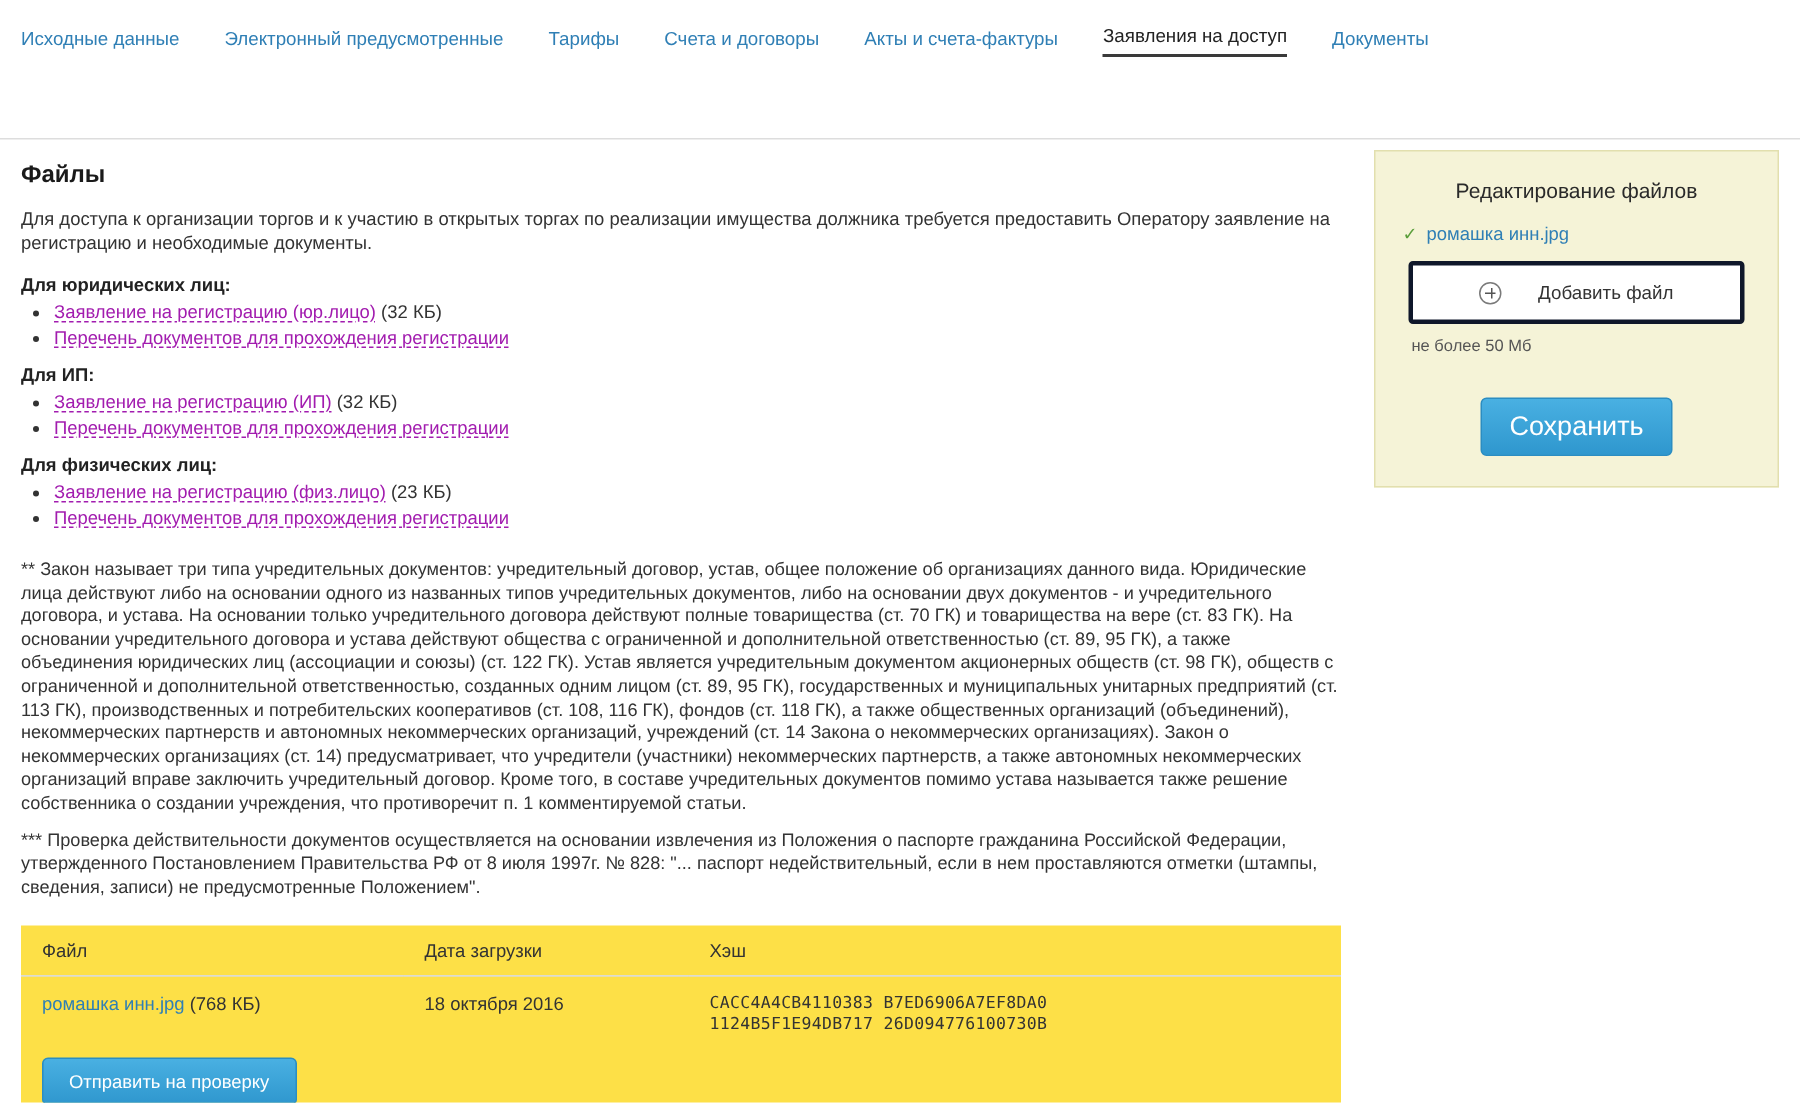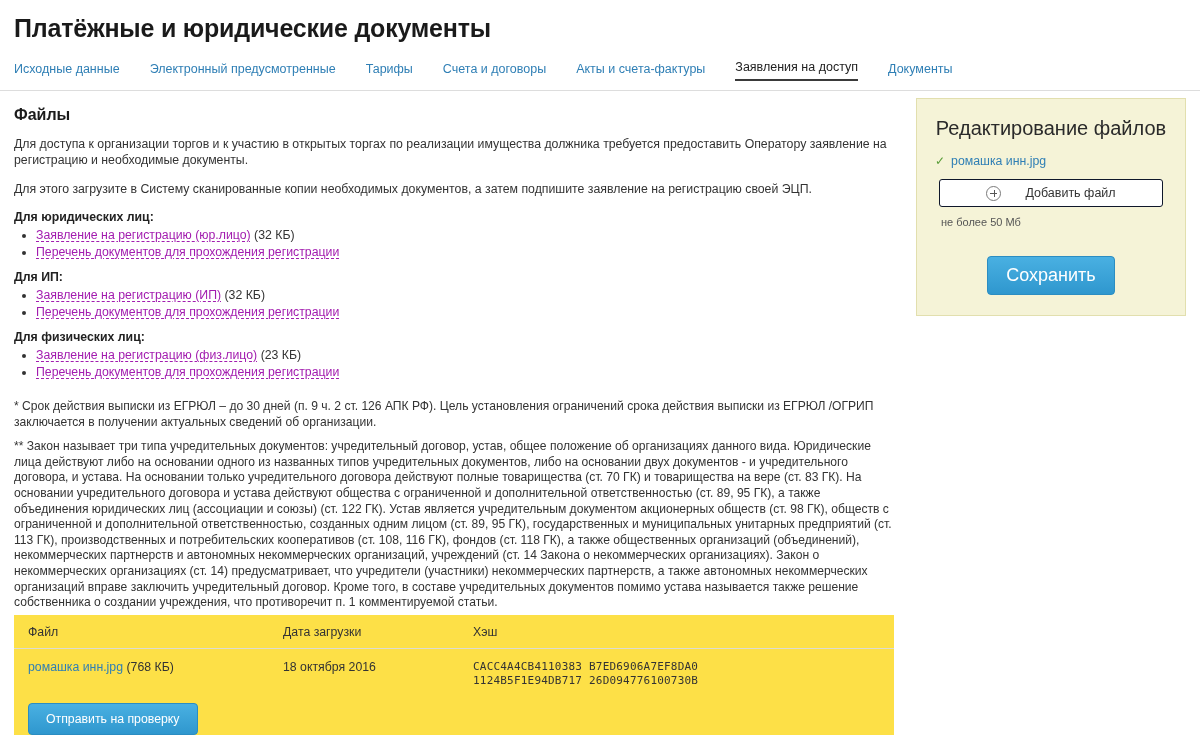--- a/index.html
+++ b/index.html
@@ -159,42 +159,42 @@
     position: absolute;
     left: 916px;
     top: 84px;
     width: 270px;
     background: #f5f3d7;
     border: 1px solid #e2dfae;
     padding: 14px 16px 20px 16px;
   }
   .panel-title {
     text-align: center;
-    font-size: 20px;
+    font-size: 14px;
     color: #2a2a2a;
     margin: 4px 0 14px 0;
   }
   .file-row {
     font-size: 12.3px;
     color: #2f7fb5;
     margin: 0 0 11px 2px;
     display: flex;
     align-items: center;
     gap: 6px;
   }
   .check { color: #5a9e3a; font-size: 12px; }
   .add-file {
     display: flex;
     align-items: center;
     justify-content: center;
     gap: 24px;
     background: #ffffff;
-    border: 1px solid #0f172a;
+    border: 3px solid #0f172a;
     border-radius: 3px;
-    height: 28px;
+    height: 42px;
     margin: 0 6px;
     font-size: 12.5px;
     color: #333;
     cursor: pointer;
   }
   .plus-circle {
     width: 15px; height: 15px;
     border: 1px solid #7a7a7a;
     border-radius: 50%;
     position: relative;
@@ -223,37 +223,35 @@
     font-size: 18px;
     cursor: pointer;
     font-family: "Liberation Sans", sans-serif;
   }
 </style>
 </head>
 <body>
 
 <div class="page">
 
-  <h1 class="page-title">Платёжные и юридические документы</h1>
 
   <div class="tabs">
     <a class="tab">Исходные данные</a>
     <a class="tab">Электронный предусмотренные</a>
     <a class="tab">Тарифы</a>
     <a class="tab">Счета и договоры</a>
     <a class="tab">Акты и счета-фактуры</a>
     <a class="tab active">Заявления на доступ</a>
     <a class="tab">Документы</a>
   </div>
   <div class="tabs-underline"></div>
 
   <div class="content">
     <h2 class="section-title">Файлы</h2>
     <p class="para">Для доступа к организации торгов и к участию в открытых торгах по реализации имущества должника требуется предоставить Оператору заявление на регистрацию и необходимые документы.</p>
-    <p class="para">Для этого загрузите в Систему сканированные копии необходимых документов, а затем подпишите заявление на регистрацию своей ЭЦП.</p>
 
     <div>
       <div class="group-head">Для юридических лиц:</div>
       <ul class="linklist">
         <li><a class="doclink">Заявление на регистрацию (юр.лицо)</a> <span class="size-note">(32 КБ)</span></li>
         <li><a class="doclink">Перечень документов для прохождения регистрации</a></li>
       </ul>
     </div>
 
     <div>
@@ -266,21 +264,20 @@
 
     <div>
       <div class="group-head">Для физических лиц:</div>
       <ul class="linklist">
         <li><a class="doclink">Заявление на регистрацию (физ.лицо)</a> <span class="size-note">(23 КБ)</span></li>
         <li><a class="doclink">Перечень документов для прохождения регистрации</a></li>
       </ul>
     </div>
 
     <div class="footnotes">
-      <p>* Срок действия выписки из ЕГРЮЛ – до 30 дней (п. 9 ч. 2 ст. 126 АПК РФ). Цель установления ограничений срока действия выписки из ЕГРЮЛ /ОГРИП заключается в получении актуальных сведений об организации.</p>
       <p>** Закон называет три типа учредительных документов: учредительный договор, устав, общее положение об организациях данного вида. Юридические лица действуют либо на основании одного из названных типов учредительных документов, либо на основании двух документов - и учредительного договора, и устава. На основании только учредительного договора действуют полные товарищества (ст. 70 ГК) и товарищества на вере (ст. 83 ГК). На основании учредительного договора и устава действуют общества с ограниченной и дополнительной ответственностью (ст. 89, 95 ГК), а также объединения юридических лиц (ассоциации и союзы) (ст. 122 ГК). Устав является учредительным документом акционерных обществ (ст. 98 ГК), обществ с ограниченной и дополнительной ответственностью, созданных одним лицом (ст. 89, 95 ГК), государственных и муниципальных унитарных предприятий (ст. 113 ГК), производственных и потребительских кооперативов (ст. 108, 116 ГК), фондов (ст. 118 ГК), а также общественных организаций (объединений), некоммерческих партнерств и автономных некоммерческих организаций, учреждений (ст. 14 Закона о некоммерческих организациях). Закон о некоммерческих организациях (ст. 14) предусматривает, что учредители (участники) некоммерческих партнерств, а также автономных некоммерческих организаций вправе заключить учредительный договор. Кроме того, в составе учредительных документов помимо устава называется также решение собственника о создании учреждения, что противоречит п. 1 комментируемой статьи.</p>
       <p>*** Проверка действительности документов осуществляется на основании извлечения из Положения о паспорте гражданина Российской Федерации, утвержденного Постановлением Правительства РФ от 8 июля 1997г. № 828: "... паспорт недействительный, если в нем проставляются отметки (штампы, сведения, записи) не предусмотренные Положением".</p>
     </div>
   </div>
 
   <div class="file-table-wrap">
     <table class="files">
       <thead>
         <tr>
           <th class="col-file">Файл</th>

